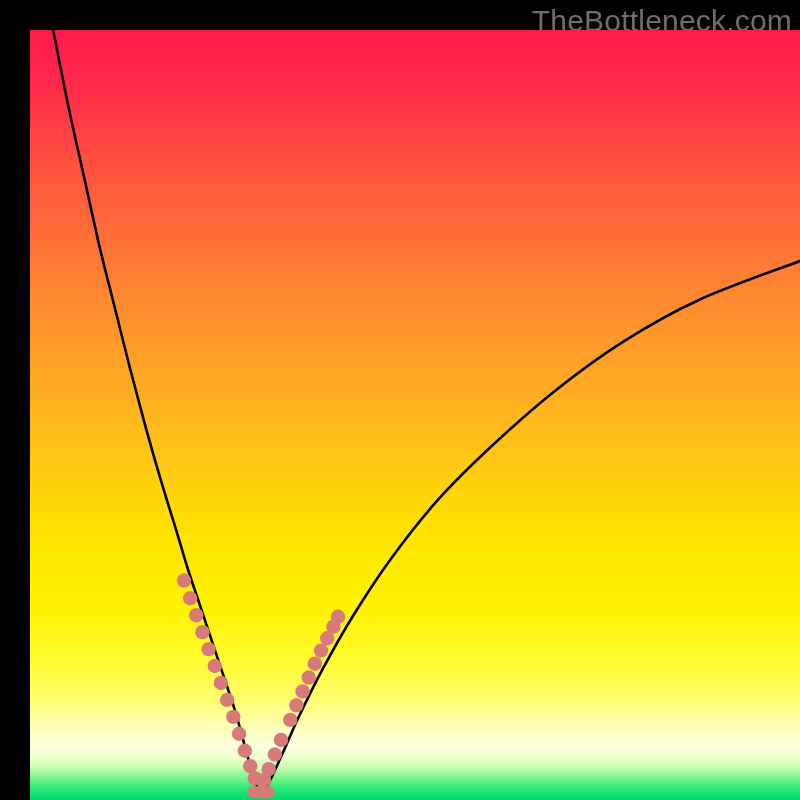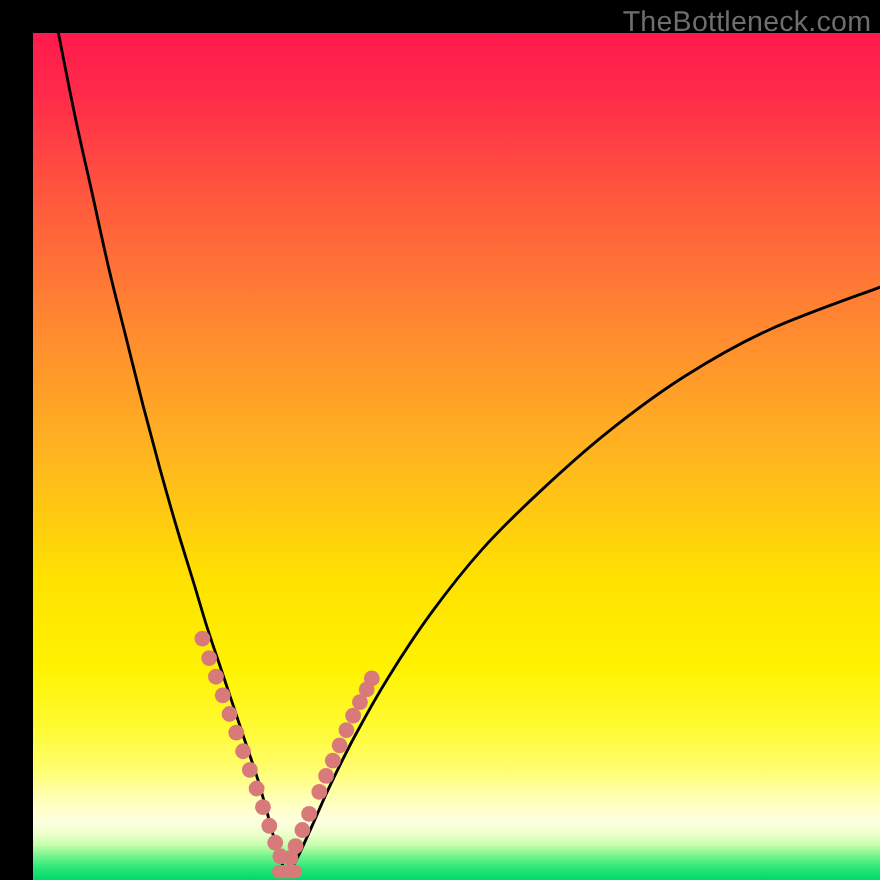--- a/index.html
+++ b/index.html
@@ -22,21 +22,21 @@
     left: 30px;
     top: 30px;
     width: 770px;
     height: 770px;
     overflow: hidden;
   }
   .watermark {
     position: absolute;
     top: 4px;
     right: 8px;
-    font-size: 26px;
+    font-size: 30px;
     font-weight: 400;
     color: #6e6e6e;
     letter-spacing: 0.2px;
     font-family: Arial, Helvetica, sans-serif;
   }
   svg { display:block; }
 </style>
 </head>
 <body>
 

